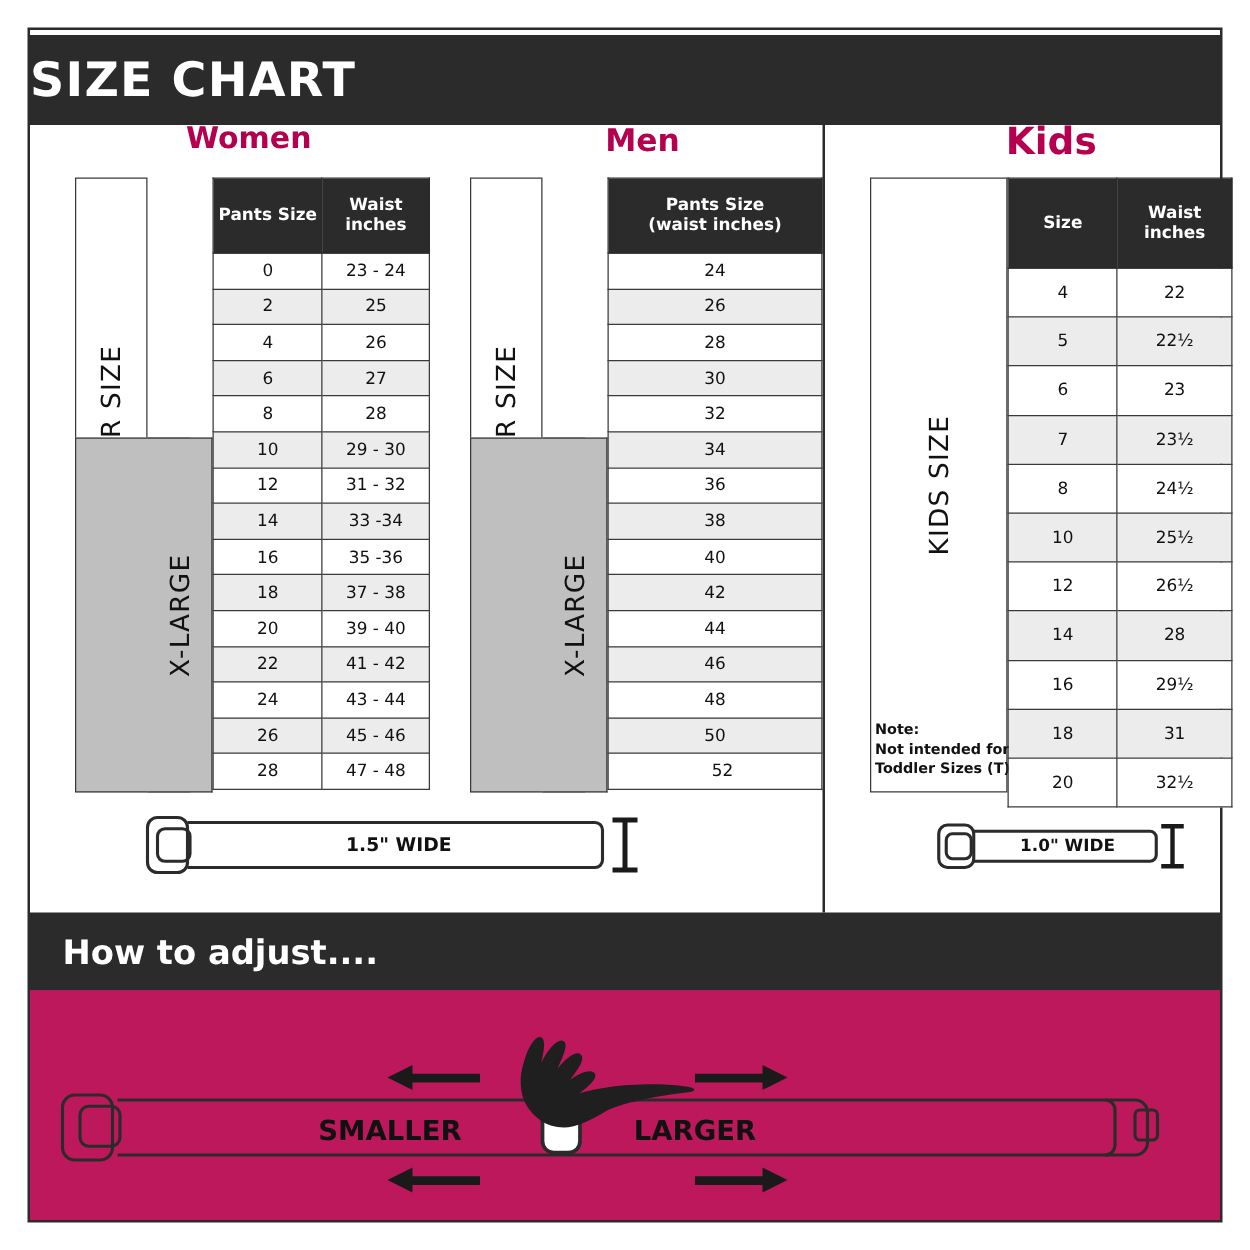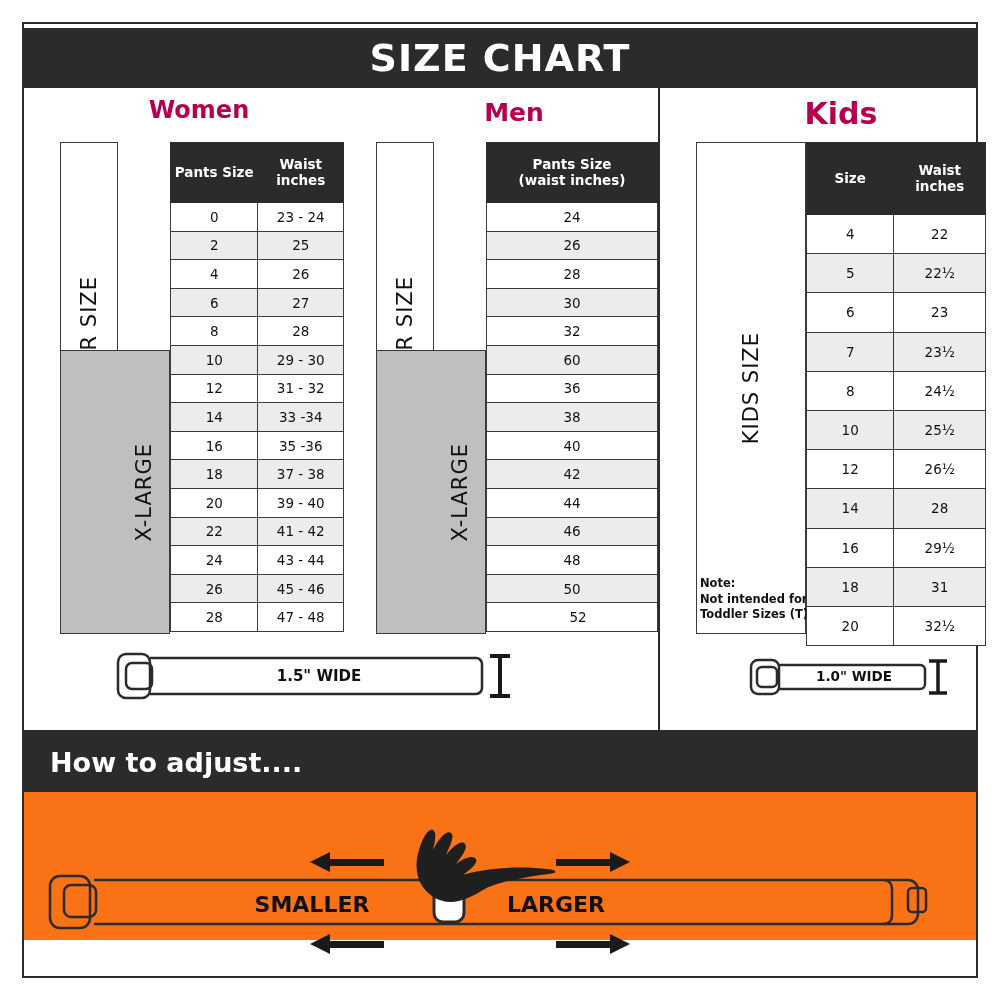--- a/index.html
+++ b/index.html
@@ -20,23 +20,23 @@
     left: 22px; top: 22px;
     width: 956px; height: 956px;
     border: 2px solid #2b2b2b;
     background: #fff;
   }
 
   
   .title-bar {
     position: absolute;
     left: 24px; top: 28px;
-    width: 952px; height: 60px;
+    width: 952px; height: 72px;
     background: #2b2b2b;
-    display: flex; align-items: center; justify-content: center;
+    display: flex; align-items: center; 
   }
   .title-bar .title {
     color: #ffffff;
     font-size: 38px;
     font-weight: bold;
     letter-spacing: 1px;
     font-family: "DejaVu Sans", sans-serif;
   }
 
   
@@ -128,22 +128,22 @@
   .howto-bar .txt {
     color: #fff;
     font-size: 27px;
     font-weight: bold;
     padding-left: 26px;
     font-family: "DejaVu Sans", sans-serif;
   }
   .howto-area {
     position: absolute;
     left: 24px; top: 792px;
-    width: 952px; height: 148px;
-    background: #f97316;
+    width: 952px; height: 184px;
+    background: #be185d;
   }
   svg { display: block; }
 </style>
 </head>
 <body>
 
 <div id="page">
 
   <div class="outer-frame"></div>
 
@@ -267,21 +267,21 @@
           <tr>
             <td style="width: 172px; height: 28.6px;">28</td>
           </tr>
           <tr class="alt">
             <td style="width: 172px; height: 28.6px;">30</td>
           </tr>
           <tr>
             <td style="width: 172px; height: 28.6px;">32</td>
           </tr>
           <tr class="alt">
-            <td style="width: 172px; height: 28.6px;">60</td>
+            <td style="width: 172px; height: 28.6px;">34</td>
           </tr>
           <tr>
             <td style="width: 172px; height: 28.6px;">36</td>
           </tr>
           <tr class="alt">
             <td style="width: 172px; height: 28.6px;">38</td>
           </tr>
           <tr>
             <td style="width: 172px; height: 28.6px;">40</td>
           </tr>

